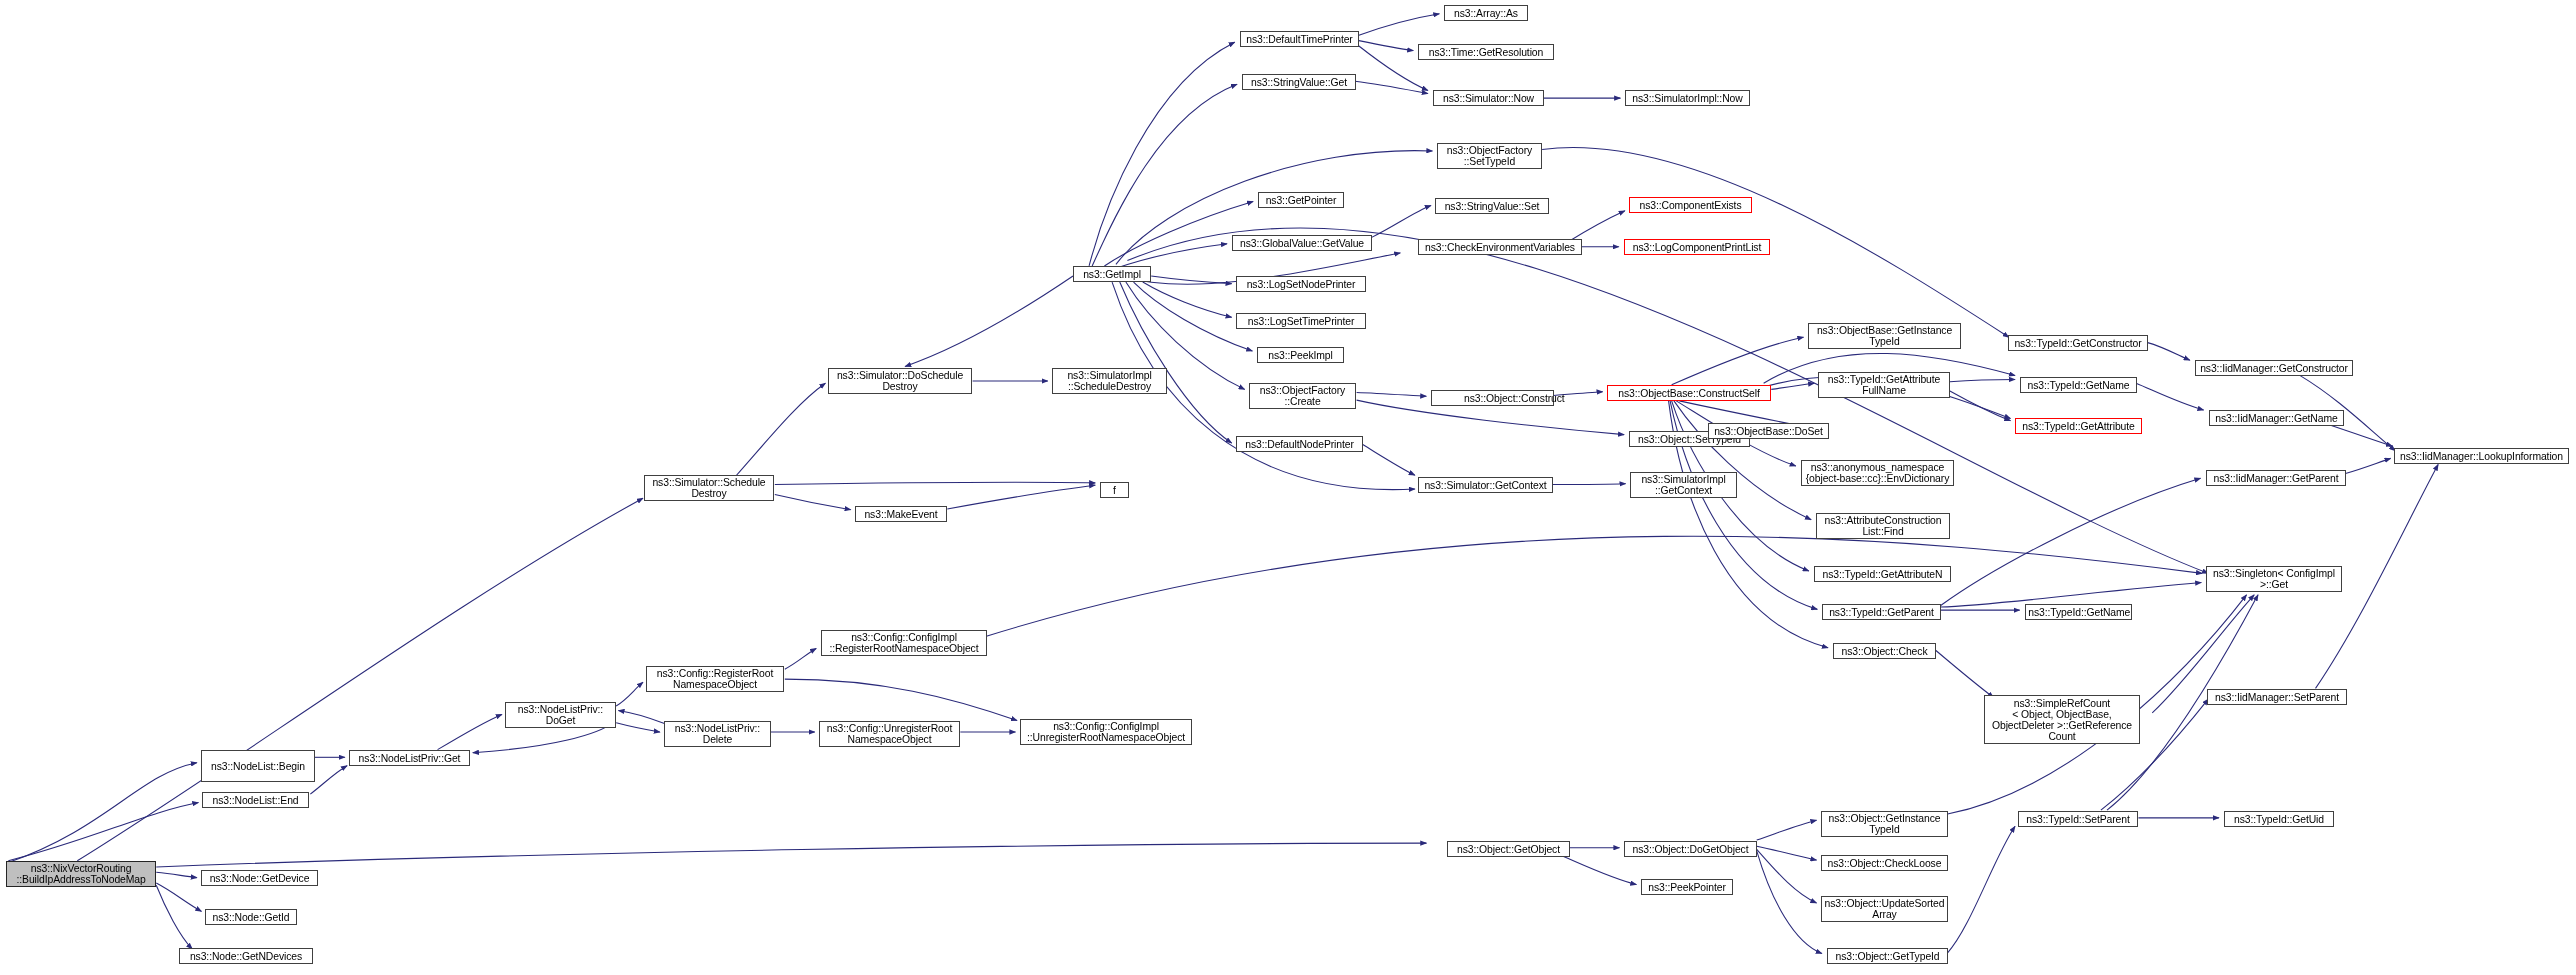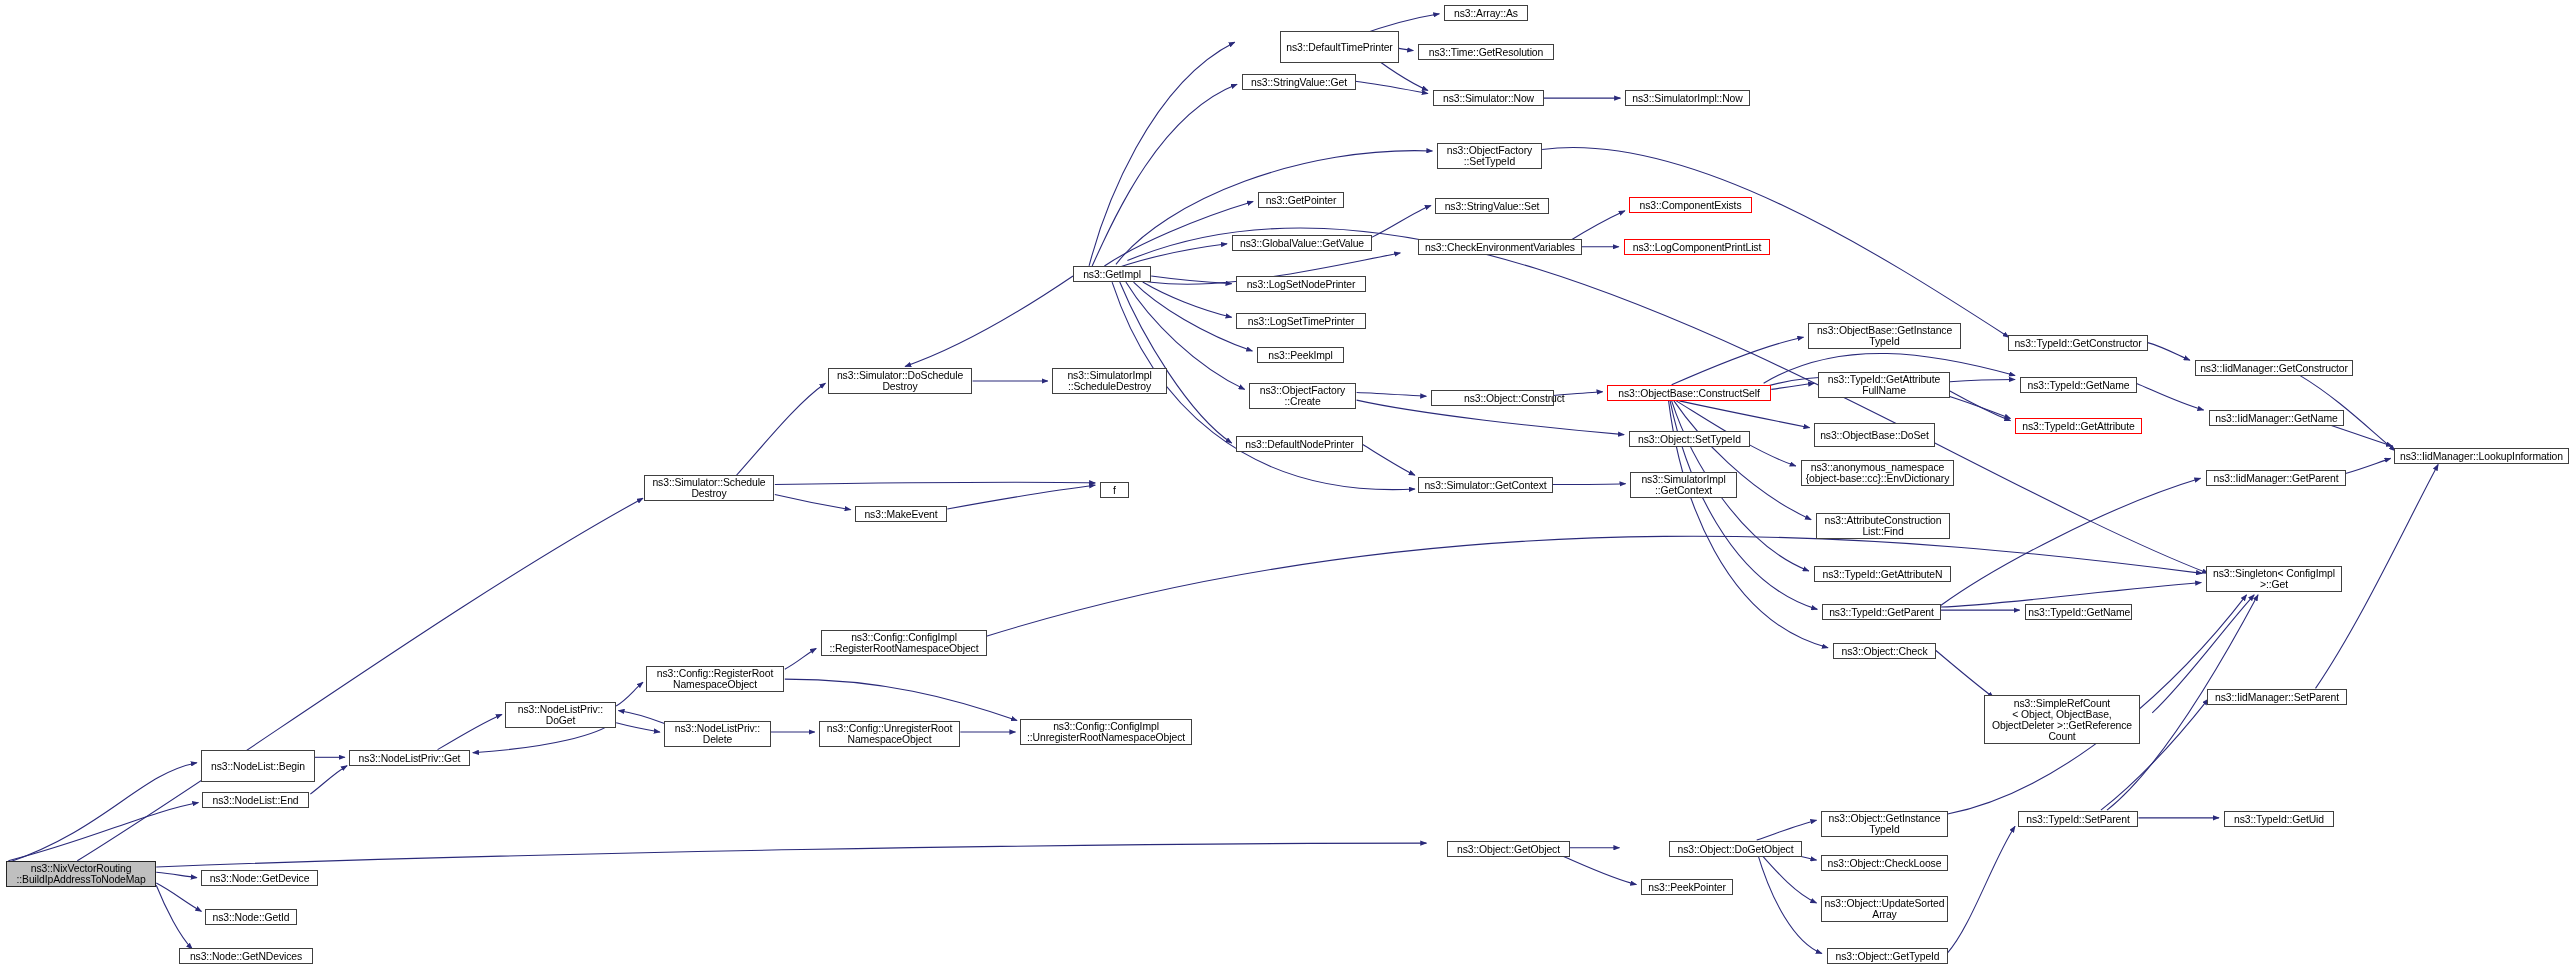--- a/index.html
+++ b/index.html
@@ -155,21 +155,21 @@
 ::UnregisterRootNamespaceObject</span></div>
       <div class="node" style="left: 644px; top: 475px; width: 130px; height: 26px;"><span>ns3::Simulator::Schedule
 Destroy</span></div>
       <div class="node" style="left: 855px; top: 506px; width: 92px; height: 16px;"><span>ns3::MakeEvent</span></div>
       <div class="node" style="left: 1100px; top: 482px; width: 29px; height: 16px;"><span>f</span></div>
       <div class="node" style="left: 828px; top: 368px; width: 144px; height: 26px;"><span>ns3::Simulator::DoSchedule
 Destroy</span></div>
       <div class="node" style="left: 1052px; top: 368px; width: 115px; height: 26px;"><span>ns3::SimulatorImpl
 ::ScheduleDestroy</span></div>
       <div class="node" style="left: 1073px; top: 266px; width: 78px; height: 16px;"><span>ns3::GetImpl</span></div>
-      <div class="node" style="left: 1240px; top: 31px; width: 119px; height: 32px; margin-left: 40px;"><span>ns3::DefaultTimePrinter</span></div>
+      <div class="node" style="left: 1240px; top: 31px; width: 119px; height: 16px;"><span>ns3::DefaultTimePrinter</span></div>
       <div class="node" style="left: 1242px; top: 74px; width: 114px; height: 16px;"><span>ns3::StringValue::Get</span></div>
       <div class="node" style="left: 1444px; top: 5.4px; width: 84px; height: 16px;"><span>ns3::Array::As</span></div>
       <div class="node" style="left: 1418px; top: 44px; width: 136px; height: 16px;"><span>ns3::Time::GetResolution</span></div>
       <div class="node" style="left: 1433px; top: 90px; width: 111px; height: 16px;"><span>ns3::Simulator::Now</span></div>
       <div class="node" style="left: 1625px; top: 90px; width: 125px; height: 16px;"><span>ns3::SimulatorImpl::Now</span></div>
       <div class="node" style="left: 1437px; top: 143px; width: 105px; height: 26px;"><span>ns3::ObjectFactory
 ::SetTypeId</span></div>
       <div class="node" style="left: 1258px; top: 192px; width: 86px; height: 16px;"><span>ns3::GetPointer</span></div>
       <div class="node" style="left: 1232px; top: 235px; width: 140px; height: 16px;"><span>ns3::GlobalValue::GetValue</span></div>
       <div class="node" style="left: 1236px; top: 276px; width: 130px; height: 16px;"><span>ns3::LogSetNodePrinter</span></div>
@@ -185,21 +185,21 @@
       <div class="node" style="left: 1431px; top: 390px; width: 123px; height: 16px; padding-left: 32px;"><span>ns3::Object::Construct</span></div>
       <div class="node" style="left: 1629px; top: 431px; width: 121px; height: 16px;"><span>ns3::Object::SetTypeId</span></div>
       <div class="node" style="left: 1418px; top: 477px; width: 135px; height: 16px;"><span>ns3::Simulator::GetContext</span></div>
       <div class="node" style="left: 1630px; top: 472px; width: 107px; height: 26px;"><span>ns3::SimulatorImpl
 ::GetContext</span></div>
       <div class="node hot" style="left: 1607px; top: 385px; width: 164px; height: 16px;"><span>ns3::ObjectBase::ConstructSelf</span></div>
       <div class="node" style="left: 1808px; top: 323px; width: 153px; height: 26px;"><span>ns3::ObjectBase::GetInstance
 TypeId</span></div>
       <div class="node" style="left: 1818px; top: 372px; width: 132px; height: 26px;"><span>ns3::TypeId::GetAttribute
 FullName</span></div>
-      <div class="node" style="left: 1814px; top: 423px; width: 121px; height: 24px;"><span>ns3::ObjectBase::DoSet</span></div>
+      <div class="node" style="left: 1708px; top: 423px; width: 121px; height: 16px;"><span>ns3::ObjectBase::DoSet</span></div>
       <div class="node" style="left: 1801px; top: 460px; width: 153px; height: 26px;"><span>ns3::anonymous_namespace
 {object-base::cc}::EnvDictionary</span></div>
       <div class="node" style="left: 1816px; top: 513px; width: 134px; height: 26px;"><span>ns3::AttributeConstruction
 List::Find</span></div>
       <div class="node" style="left: 1814px; top: 566px; width: 137px; height: 16px;"><span>ns3::TypeId::GetAttributeN</span></div>
       <div class="node" style="left: 1822px; top: 604px; width: 119px; height: 16px;"><span>ns3::TypeId::GetParent</span></div>
       <div class="node" style="left: 1833px; top: 643px; width: 103px; height: 16px;"><span>ns3::Object::Check</span></div>
       <div class="node" style="left: 2008px; top: 335px; width: 140px; height: 16px;"><span>ns3::TypeId::GetConstructor</span></div>
       <div class="node" style="left: 2020px; top: 377px; width: 117px; height: 16px;"><span>ns3::TypeId::GetName</span></div>
       <div class="node hot" style="left: 2015px; top: 418px; width: 127px; height: 16px;"><span>ns3::TypeId::GetAttribute</span></div>
@@ -211,21 +211,21 @@
       <div class="node" style="left: 2206px; top: 566px; width: 136px; height: 26px;"><span>ns3::Singleton&lt; ConfigImpl
 &gt;::Get</span></div>
       <div class="node" style="left: 2195px; top: 360px; width: 158px; height: 16px;"><span>ns3::IidManager::GetConstructor</span></div>
       <div class="node" style="left: 2209px; top: 410px; width: 135px; height: 16px;"><span>ns3::IidManager::GetName</span></div>
       <div class="node" style="left: 2206px; top: 470px; width: 140px; height: 16px;"><span>ns3::IidManager::GetParent</span></div>
       <div class="node" style="left: 2394px; top: 448px; width: 175px; height: 16px;"><span>ns3::IidManager::LookupInformation</span></div>
       <div class="node" style="left: 2207px; top: 689px; width: 140px; height: 16px;"><span>ns3::IidManager::SetParent</span></div>
       <div class="node" style="left: 2018px; top: 811px; width: 120px; height: 16px;"><span>ns3::TypeId::SetParent</span></div>
       <div class="node" style="left: 2224px; top: 811px; width: 110px; height: 16px;"><span>ns3::TypeId::GetUid</span></div>
       <div class="node" style="left: 1431px; top: 841px; width: 123px; height: 16px; margin-left: 16px;"><span>ns3::Object::GetObject</span></div>
-      <div class="node" style="left: 1624px; top: 841px; width: 133px; height: 16px; margin-left: 45px;"><span>ns3::Object::DoGetObject</span></div>
+      <div class="node" style="left: 1624px; top: 841px; width: 133px; height: 16px;"><span>ns3::Object::DoGetObject</span></div>
       <div class="node" style="left: 1641px; top: 879px; width: 92px; height: 16px;"><span>ns3::PeekPointer</span></div>
       <div class="node" style="left: 1821px; top: 811px; width: 127px; height: 26px;"><span>ns3::Object::GetInstance
 TypeId</span></div>
       <div class="node" style="left: 1821px; top: 855px; width: 127px; height: 16px;"><span>ns3::Object::CheckLoose</span></div>
       <div class="node" style="left: 1821px; top: 896px; width: 127px; height: 26px;"><span>ns3::Object::UpdateSorted
 Array</span></div>
       <div class="node" style="left: 1827px; top: 948px; width: 121px; height: 16px;"><span>ns3::Object::GetTypeId</span></div>
     </div>
 </div>
 

